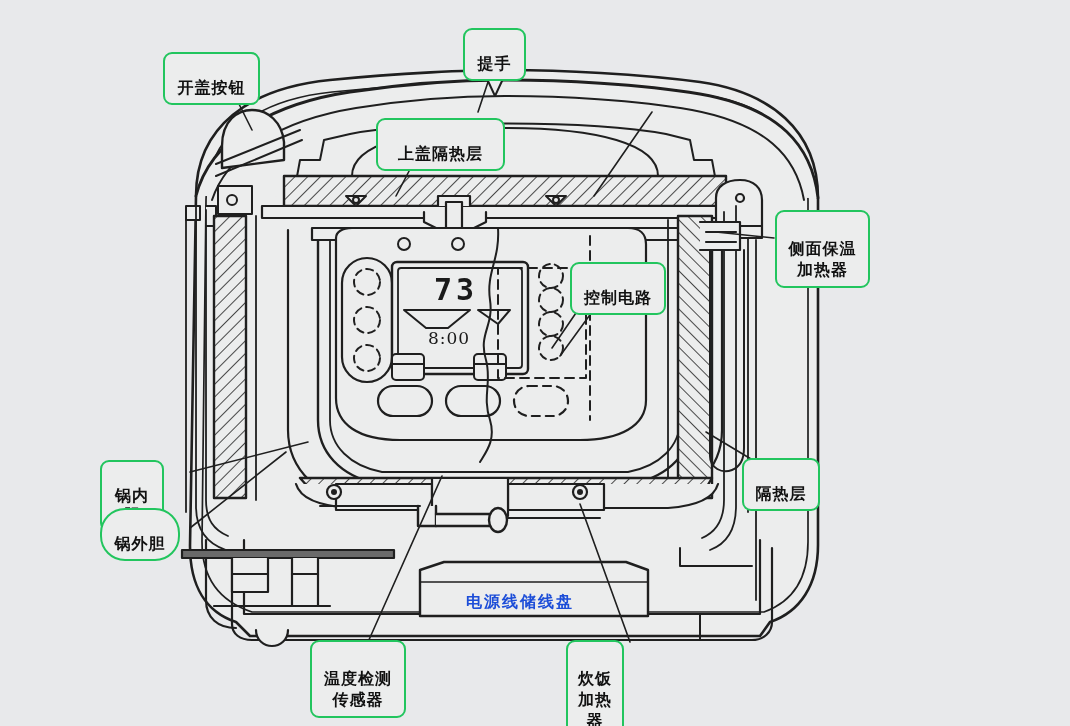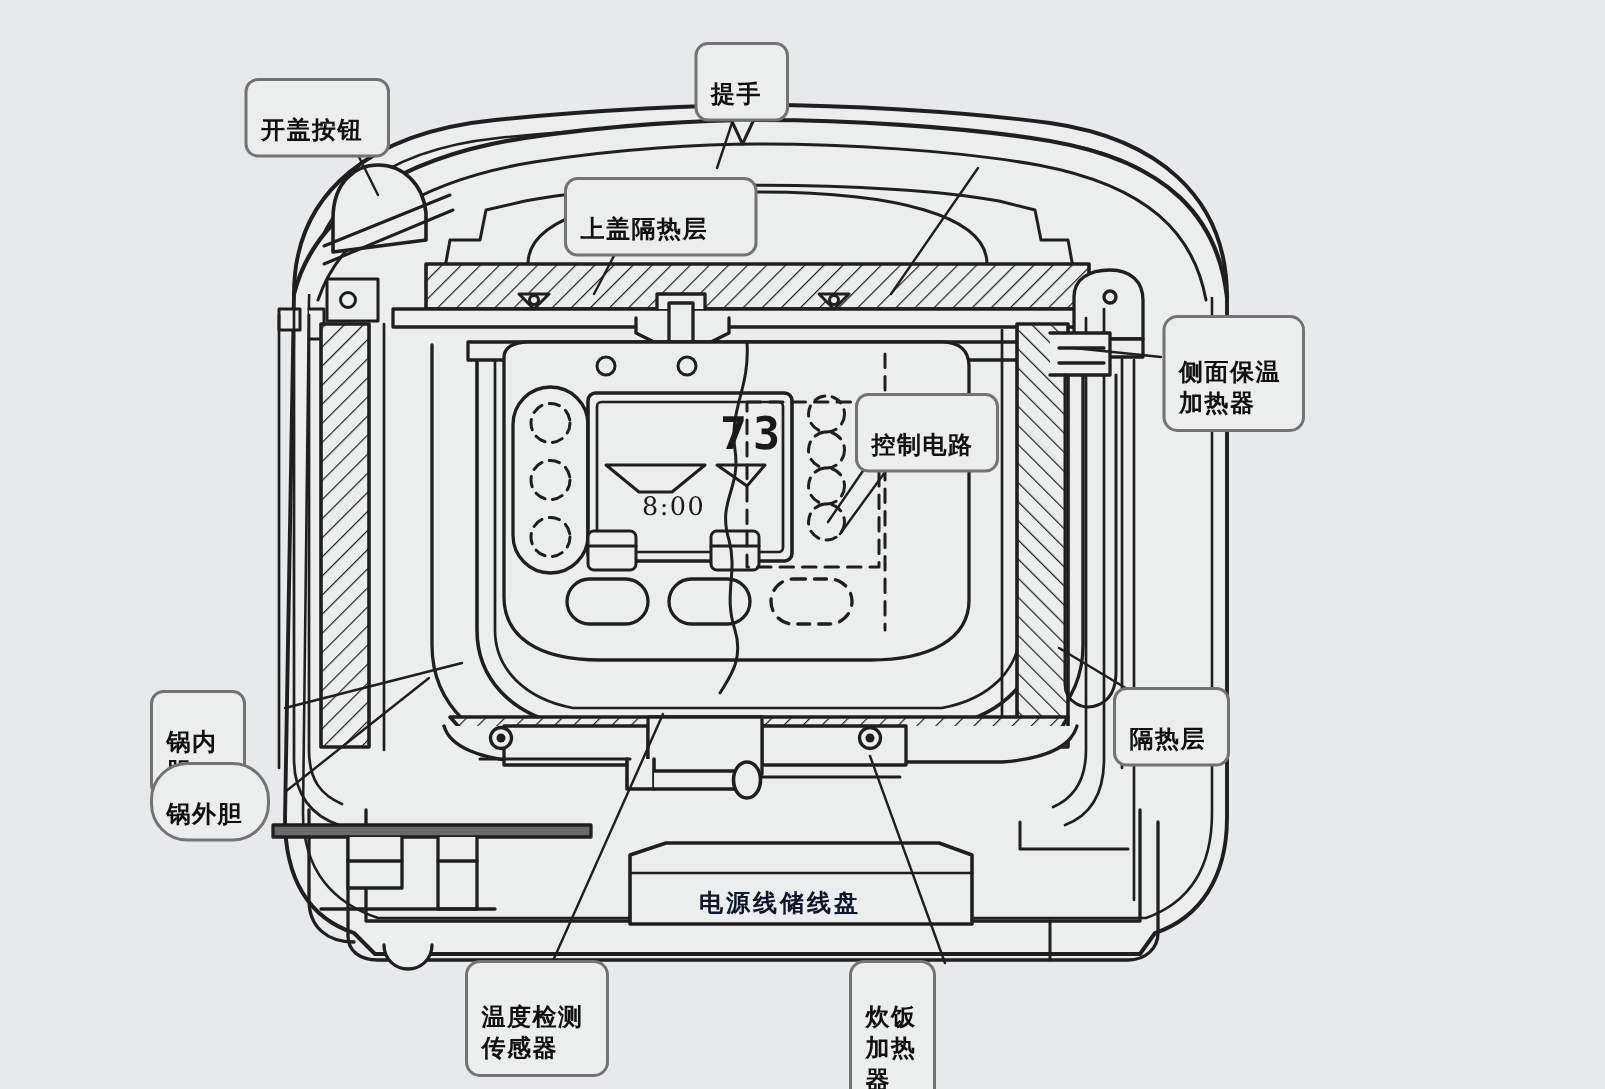--- a/index.html
+++ b/index.html
@@ -9,40 +9,40 @@
     font-family:"Liberation Sans","DejaVu Sans",sans-serif;
     overflow:hidden;
     position:relative;
   }
   #stage{position:absolute;left:0;top:0;width:1070px;height:726px;}
   svg#diagram{position:absolute;left:0;top:0;width:1070px;height:726px;}
 
   .callout{
     position:absolute;
     background:#eceded;
-    border:2px solid #737373;
+    border:2px solid #22c55e;
     border-radius:9px;
     color:#111;
     font-weight:bold;
     font-size:16px;
     line-height:19px;
     letter-spacing:1px;
     padding:5px 9px 6px 9px;
-    text-align:left;
+    text-align:center;
     white-space:pre-line;
     box-sizing:border-box;
     z-index:5;
   }
-  .callout.two{line-height:21px;border-radius:10px;}
+  .callout.two{line-height:21px;}
   .panelText{
     position:absolute;
     font-weight:bold;
     font-size:16px;
     letter-spacing:2px;
-    color:#0f172a;
+    color:#1d4ed8;
     z-index:4;
   }
   .lcdbig{
     position:absolute;
     font-family:"DejaVu Sans Mono","Liberation Mono",monospace;
     font-weight:bold;
     font-size:30px;
     color:#1a1a1a;
     letter-spacing:4px;
     z-index:4;
@@ -392,20 +392,20 @@
 
   <div class="callout two" style="left:566px;top:640px;width:58px;">
     <span>炊饭
 加热器</span>
   </div>
 
   <div class="panelText" style="left:466px;top:592px;">
     <span>电源线储线盘</span>
   </div>
 
-  <div class="lcdbig" style="left:434px;top:272px;margin-left:46px;">
+  <div class="lcdbig" style="left:434px;top:272px;">
     <span>73</span>
   </div>
   <div class="lcdsmall" style="left:428px;top:328px;">
     <span>8:00</span>
   </div>
 
 </div>
 
 </body></html>

